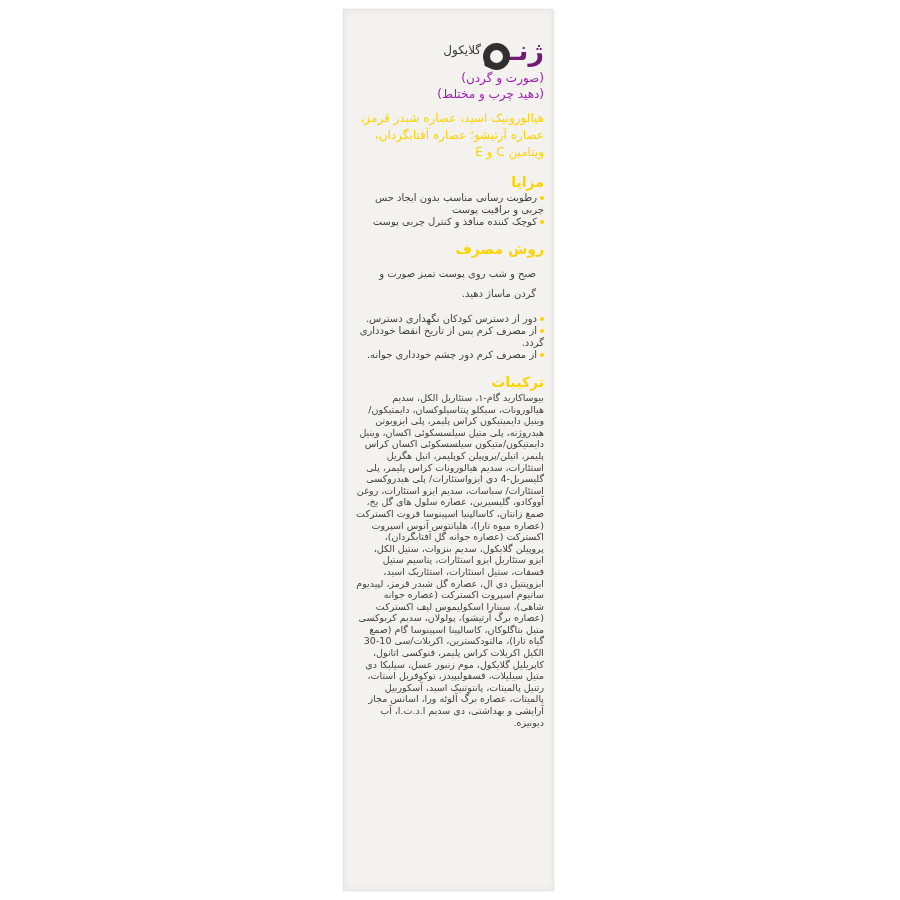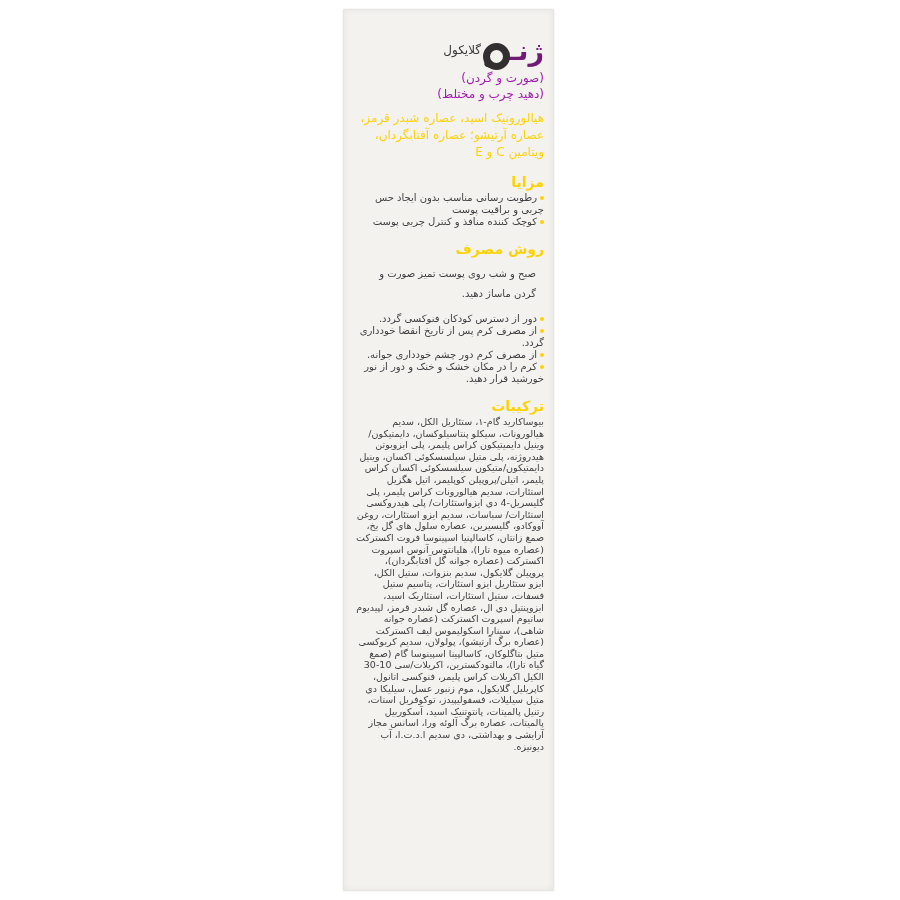--- a/index.html
+++ b/index.html
@@ -58,23 +58,22 @@
 
     <div class="sec-h">مزایا</div>
     <ul class="blist">
       <li><span class="dot"></span><span>رطوبت رسانی مناسب بدون ایجاد حس چربی و براقیت پوست</span></li>
       <li><span class="dot"></span><span>کوچک کننده منافذ و کنترل چربی پوست</span></li>
     </ul>
 
     <div class="sec-h">روش مصرف</div>
     <p class="body-text">صبح و شب روی پوست تمیز صورت و گردن ماساژ دهید.</p>
     <ul class="blist spaced">
-      <li><span class="dot"></span><span>دور از دسترس کودکان فنوکسی گردد.</span></li>
+      <li><span class="dot"></span><span>دور از دسترس کودکان نگهداری دسترس.</span></li>
       <li><span class="dot"></span><span>از مصرف کرم پس از تاریخ انقضا خودداری گردد.</span></li>
       <li><span class="dot"></span><span>از مصرف کرم دور چشم خودداری جوانه.</span></li>
-      <li><span class="dot"></span><span>کرم را در مکان خشک و خنک و دور از نور خورشید قرار دهید.</span></li>
     </ul>
 
     <div class="sec-h">ترکیبات</div>
     <p class="ingredients">بیوساکارید گام-۱، ستئاریل الکل، سدیم هیالورونات، سیکلو پنتاسیلوکسان، دایمتیکون/وینیل دایمیتیکون کراس پلیمر، پلی ایزوبوتن هیدروژنه، پلی متیل سیلسسکوئی اکسان، وینیل دایمتیکون/متیکون سیلسسکوئی اکسان کراس پلیمر، اتیلن/پروپیلن کوپلیمر، اتیل هگزیل استئارات، سدیم هیالورونات کراس پلیمر، پلی گلیسریل-4 دی ایزواستئارات/ پلی هیدروکسی استئارات/ سباسات، سدیم ایزو استئارات، روغن آووکادو، گلیسیرین، عصاره سلول های گل یخ، صمغ زانتان، کاسالپنیا اسپینوسا فروت اکسترکت (عصاره میوه تارا)، هلیانتوس آنوس اسپروت اکسترکت (عصاره جوانه گل آفتابگردان)، پروپیلن گلایکول، سدیم بنزوات، ستیل الکل، ایزو ستئاریل ایزو استئارات، پتاسیم ستیل فسفات، ستیل استئارات، استئاریک اسید، ایزوپنتیل دی ال، عصاره گل شبدر قرمز، لپیدیوم ساتیوم اسپروت اکسترکت (عصاره جوانه شاهی)، سینارا اسکولیموس لیف اکسترکت (عصاره برگ آرتیشو)، پولولان، سدیم کربوکسی متیل بتاگلوکان، کاسالپینا اسپینوسا گام (صمغ گیاه تارا)، مالتودکسترین، اکریلات/سی 10-30 الکیل اکریلات کراس پلیمر، فنوکسی اتانول، کاپریلیل گلایکول، موم زنبور عسل، سیلیکا دی متیل سیلیلات، فسفولیپیدز، توکوفریل استات، رتنیل پالمیتات، پانتوتنیک اسید، آسکوربیل پالمیتات، عصاره برگ آلوئه ورا، اسانس مجاز آرایشی و بهداشتی، دی سدیم ا.د.ت.ا، آب دیونیزه.</p>
 
   </div>
 </div>
 
 </body></html>

